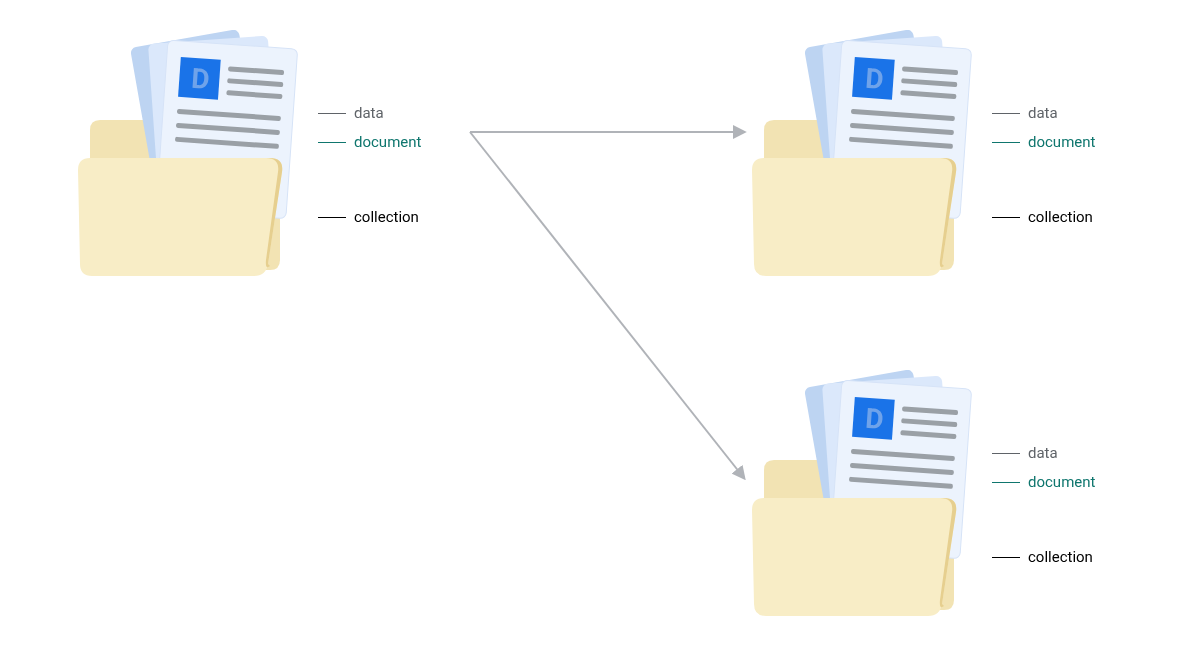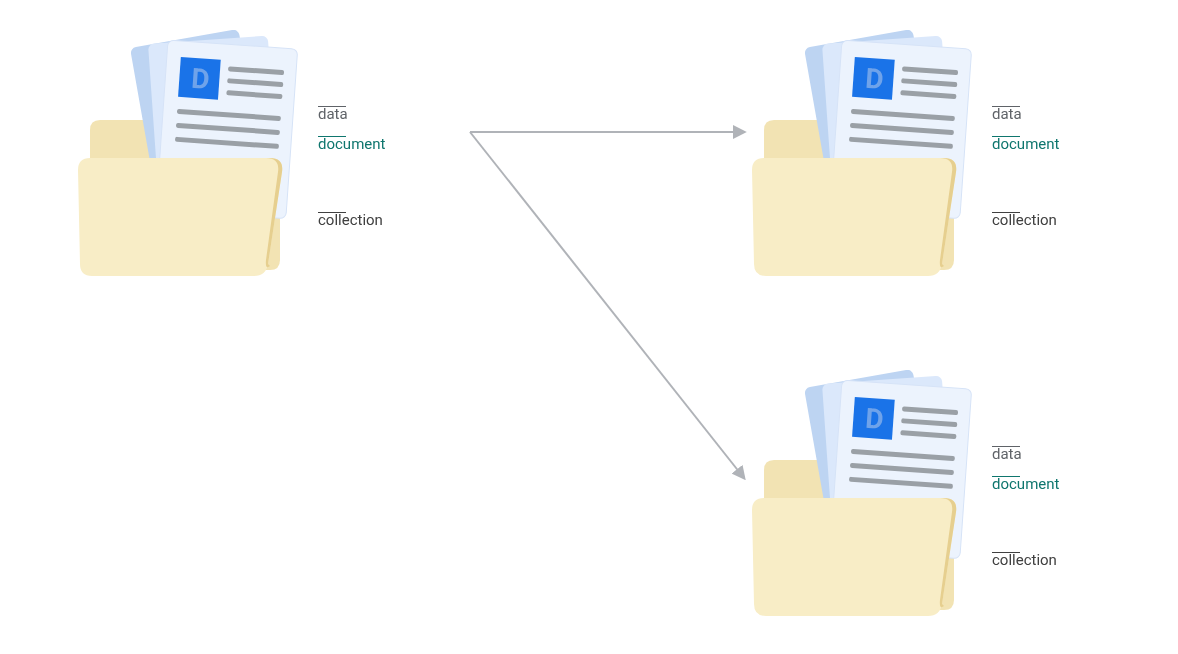--- a/index.html
+++ b/index.html
@@ -23,32 +23,32 @@
   }
   .labels {
     position: absolute;
     left: 248px;
     top: 76px;
     font-size: 15px;
     line-height: 1;
   }
   .label-row {
     display: flex;
-    gap: 0;
+    align-items: center;
+    gap: 8px;
     margin-bottom: 14px;
-    flex-direction: column;
   }
   .tick {
     width: 28px;
     height: 0;
     border-top: 1.5px solid currentColor;
   }
   .lbl-data   { color: #5f6368; }
   .lbl-doc    { color: #0f766e; }
-  .lbl-coll   { color: #404040; }
+  .lbl-coll   { color: #000000; }
   .label-row.coll { margin-top: 60px; }
   svg.arrow {
     position: absolute;
     overflow: visible;
   }
 </style>
 </head>
 <body>
 
 <div class="canvas">

